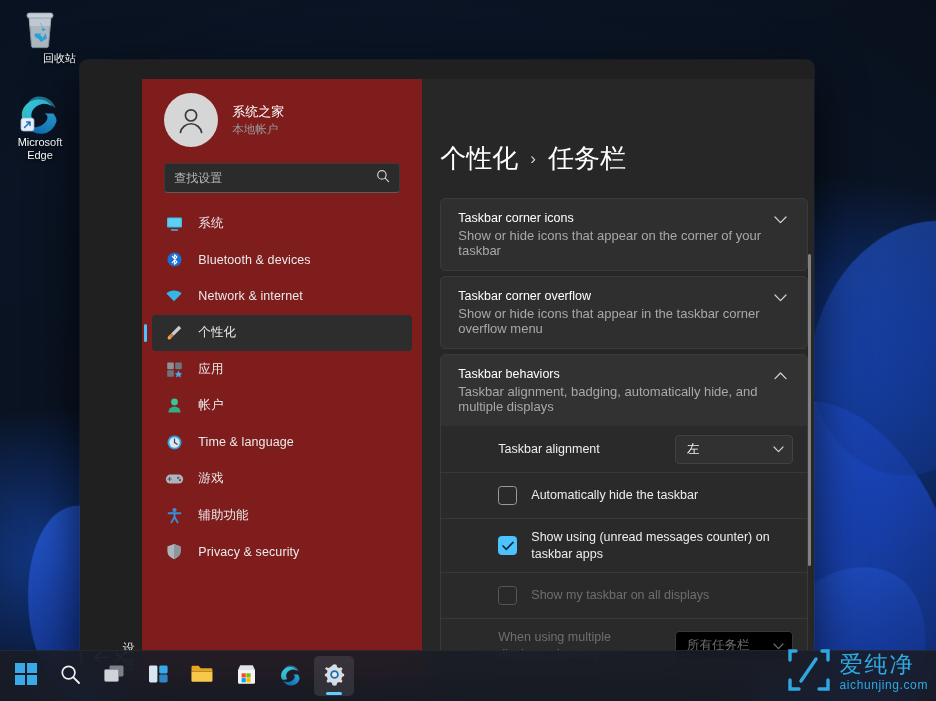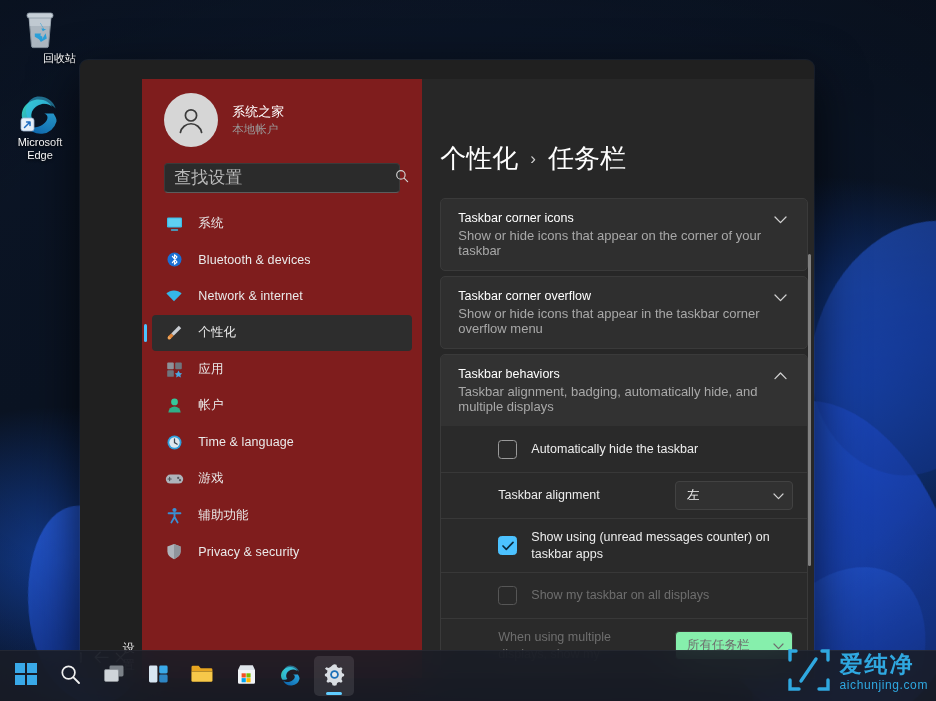--- a/index.html
+++ b/index.html
@@ -136,21 +136,21 @@
     height: 30px;
     background: #2b2b2b;
     border: 1px solid #3a3a3a;
     border-bottom: 1px solid #5c5c5c;
     border-radius: 4px;
     display: flex; align-items: center;
     padding: 0 9px;
   }
   #search-input {
     flex: 1; background: transparent; border: 0; outline: 0;
-    color: #dcdcdc; font-size: 17px;
+    color: #dcdcdc; font-size: 12px;
     font-family: inherit;
   }
   #search-input::placeholder { color: #b9b9b9; }
 
   #nav-list { flex: 1; overflow: hidden; padding: 0 10px 0 10px; }
   .nav-item {
     position: relative;
     height: 36.5px;
     display: flex; align-items: center;
     padding-left: 12px;
@@ -220,21 +220,21 @@
   .combo {
     width: 118px; height: 29px;
     background: #313131;
     border: 1px solid #424242;
     border-radius: 4px;
     display: flex; align-items: center;
     padding: 0 8px 0 11px;
     font-size: 12.5px; color: #f0f0f0;
   }
   .combo .cval { flex: 1; }
-  .combo.disabled { color: #6e6e6e; background: #86efac; border-color: #383838; }
+  .combo.disabled { color: #6e6e6e; background: #000000; border-color: #383838; }
 
   .cbox {
     width: 19px; height: 19px; flex: 0 0 19px;
     border: 1.5px solid #9a9a9a;
     border-radius: 3.5px;
     margin-right: 14px;
     display: flex; align-items: center; justify-content: center;
     background: transparent;
   }
   .cbox.checked { background: #4cc2ff; border-color: #4cc2ff; }
@@ -272,21 +272,21 @@
     width: 16px; height: 3px; border-radius: 2px;
     background: #60cdff;
   }
 
   
   #watermark {
     position: absolute; right: 8px; bottom: 4px;
     display: flex; align-items: center; gap: 8px;
   }
   #wm-text { display: flex; flex-direction: column; line-height: 1; }
-  #wm-cn { font-size: 23px; color: #2fa8e0; letter-spacing: 2px; font-weight: bold; }
+  #wm-cn { font-size: 23px; color: #2fa8e0; letter-spacing: 2px; font-weight: normal; }
   #wm-en { font-size: 12px; color: #2fa8e0; letter-spacing: .6px; margin-top: 3px; }
 </style>
 </head>
 <body>
 
 <div id="desktop">
   <div class="petal p1"></div>
   <div class="petal p2"></div>
   <div class="petal p3"></div>
   <div class="petal p4"></div>
@@ -547,35 +547,35 @@
             </div>
             <div class="chev">
               <svg width="13" height="8" viewBox="0 0 13 8">
                   <path d="M1 6.6 L6.5 1 L12 6.6" stroke="#d0d0d0" stroke-width="1.3" fill="none" stroke-linecap="round" stroke-linejoin="round"></path>
                 </svg>
             </div>
           </div>
 
           <div class="card-body">
 
-            <div class="row cb-row" style="padding-left:57px;">
-              <div class="cbox"></div>
-              <div class="row-label">Automatically hide the taskbar</div>
-            </div>
-
             <div class="row" style="padding-left:57px;">
               <div class="row-label">Taskbar alignment</div>
               <div class="combo">
                 <span class="cval">左</span>
                 <span>
                   <svg width="11" height="7" viewBox="0 0 11 7">
                       <path d="M1 1 L5.5 5.6 L10 1" stroke="#cfcfcf" stroke-width="1.2" fill="none" stroke-linecap="round" stroke-linejoin="round"></path>
                     </svg>
                 </span>
               </div>
+            </div>
+
+            <div class="row cb-row" style="padding-left:57px;">
+              <div class="cbox"></div>
+              <div class="row-label">Automatically hide the taskbar</div>
             </div>
 
             <div class="row cb-row" style="padding-left:57px; min-height:54px;">
               <div class="cbox checked">
                 <svg width="12" height="10" viewBox="0 0 12 10">
                     <path d="M1 5 L4.3 8.3 L11 1.4" stroke="#0b2a3d" stroke-width="1.7" fill="none" stroke-linecap="round" stroke-linejoin="round"></path>
                   </svg>
               </div>
               <div class="row-label" style="max-width:270px;">Show using (unread messages counter) on taskbar apps</div>
             </div>

